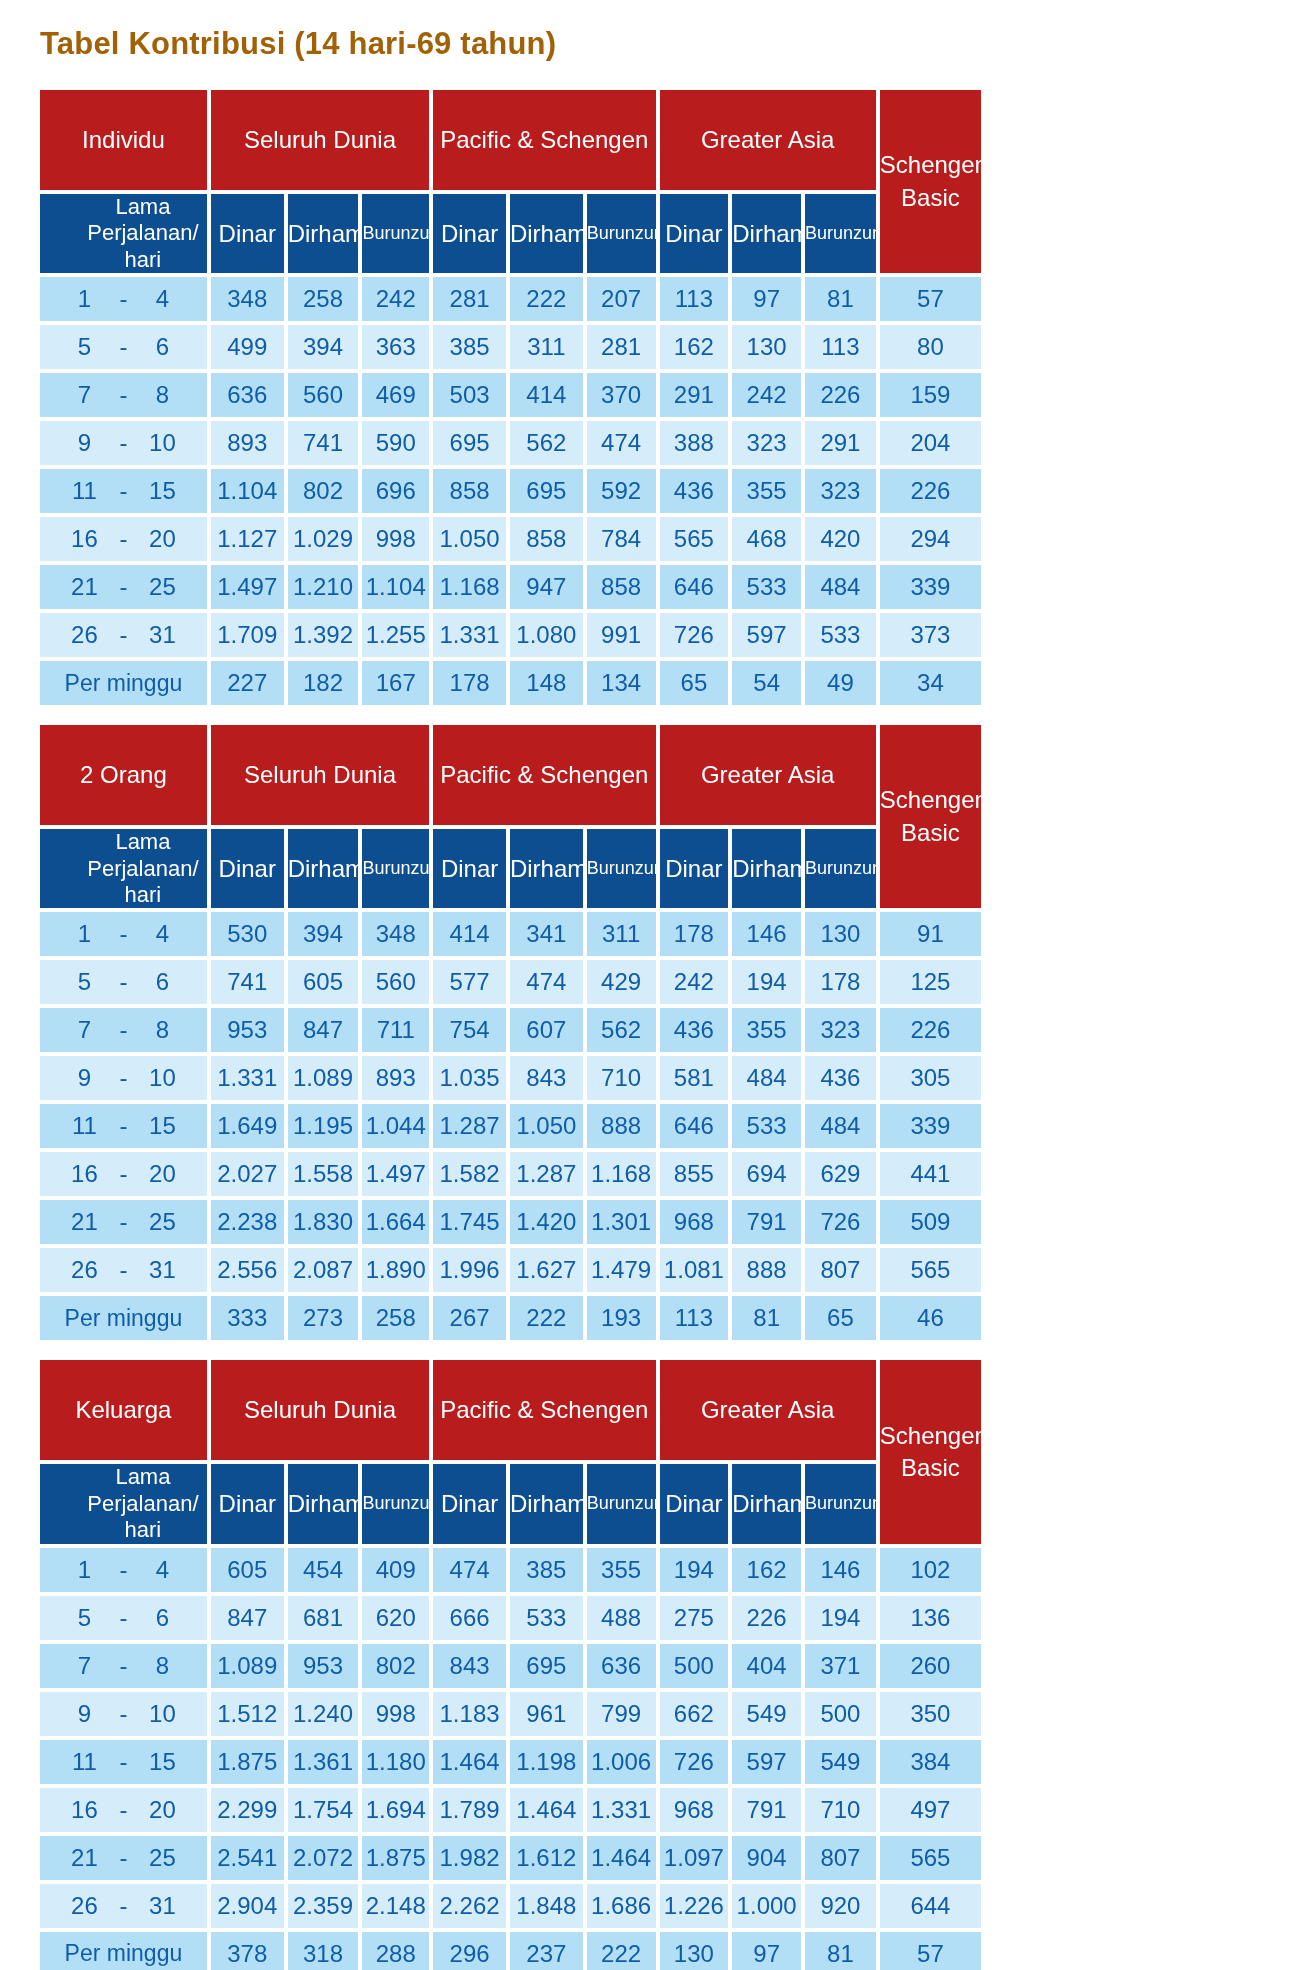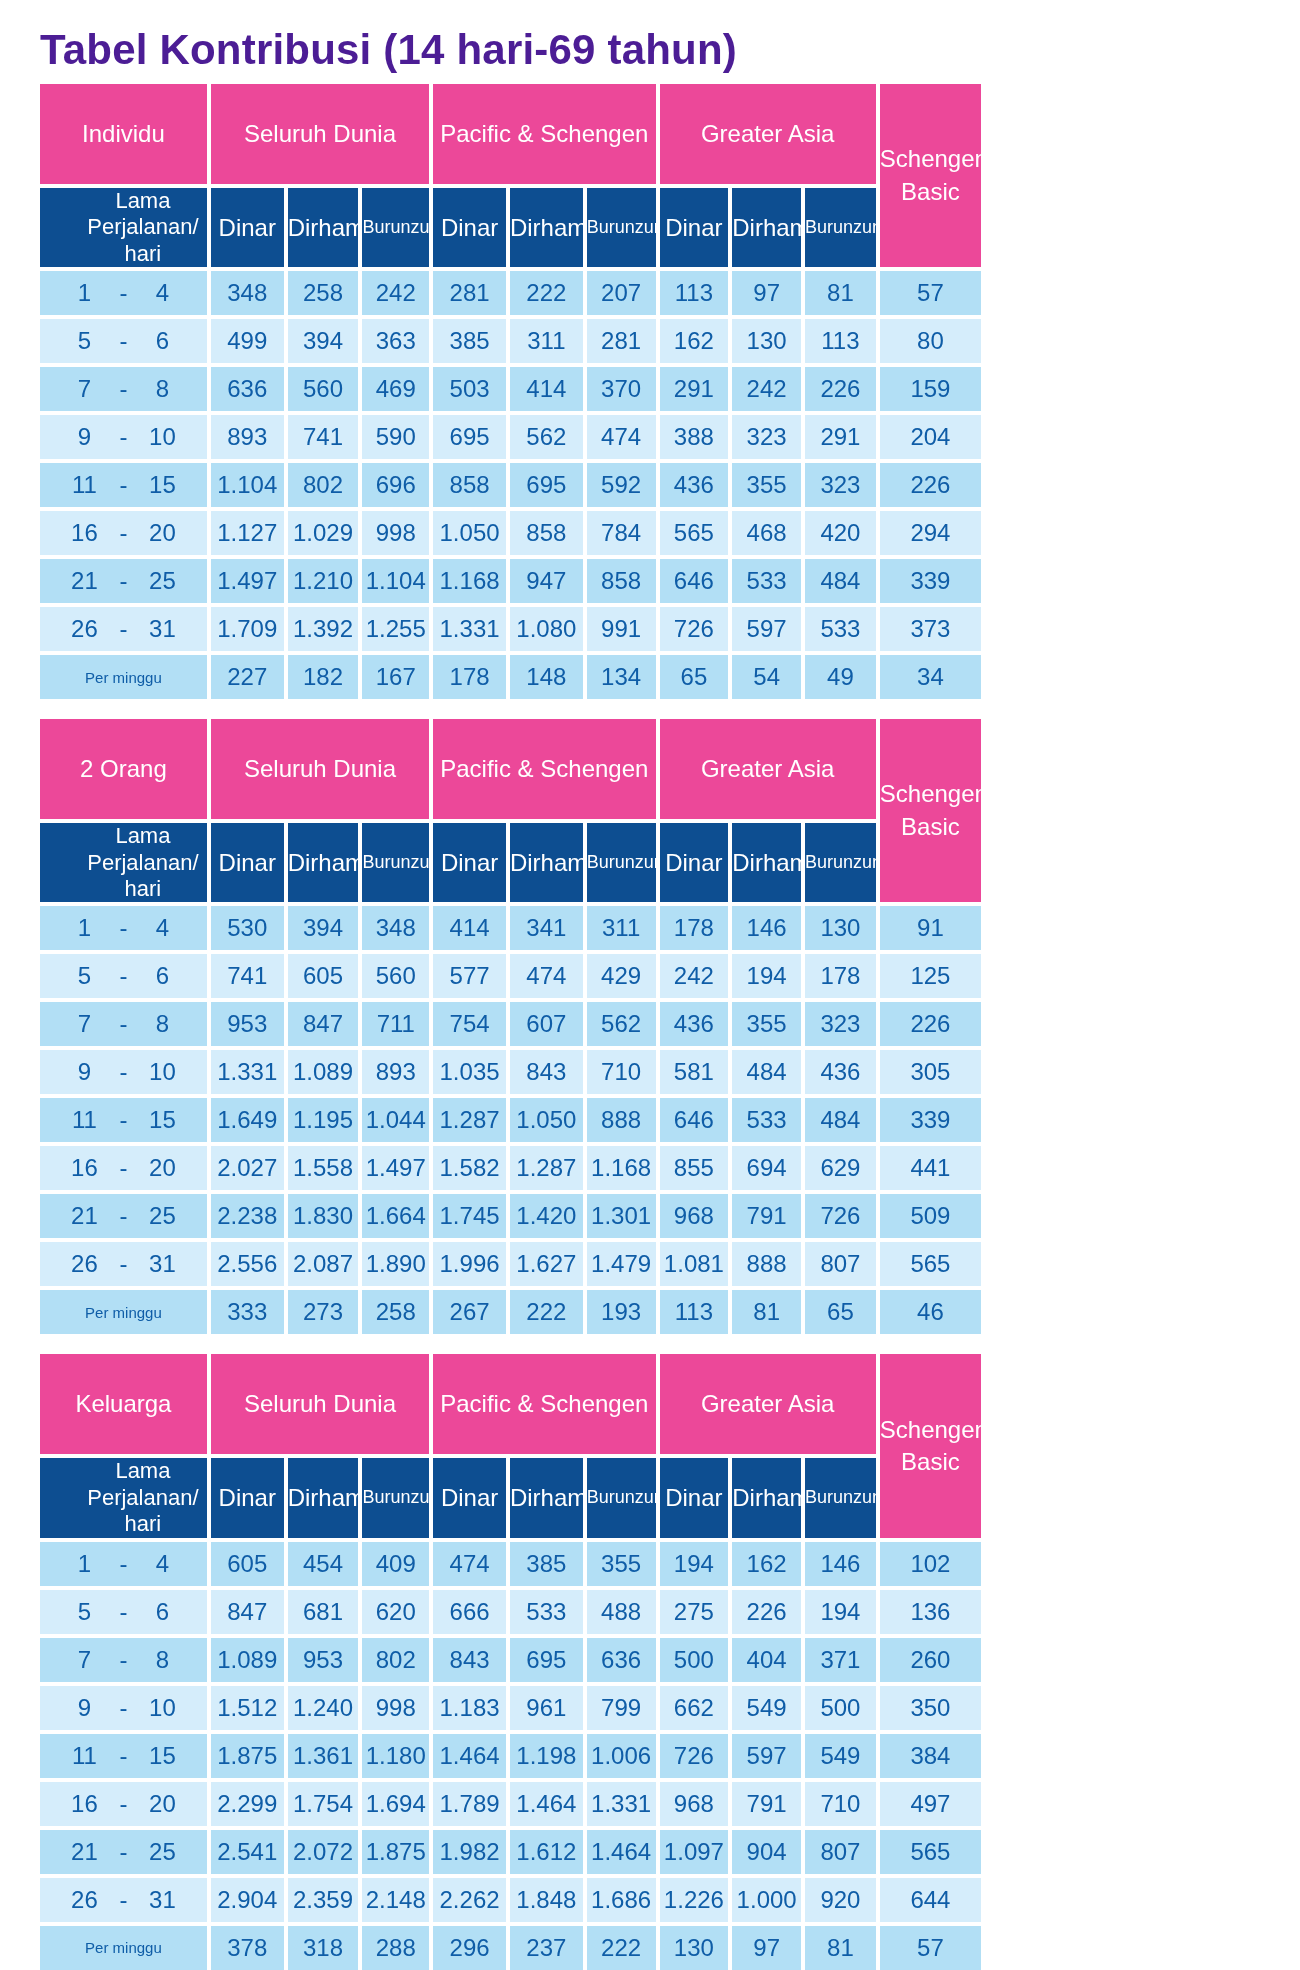--- a/index.html
+++ b/index.html
@@ -4,24 +4,24 @@
 <style>
   html,body{margin:0;padding:0;background:#ffffff;}
   body{
     width:1300px;height:1970px;
     font-family:"Liberation Sans","DejaVu Sans",sans-serif;
     color:#0d5397;
     overflow:hidden;
   }
   .page{padding:26px 40px 0 40px;}
   .title{
-    margin:0 0 6px 0;
-    font-size:42px;
+    margin:0 0 24px 0;
+    font-size:31px;
     font-weight:700;
-    color:#4c1d95;
+    color:#a16207;
     letter-spacing:0.2px;
   }
   .subtitle{
     margin:0 0 20px 0;
     font-size:23px;
     font-weight:400;
     color:#0d5397;
   }
   table.ktable{
     border-collapse:separate;
@@ -30,21 +30,21 @@
     width:949px;
     margin:0 0 12px -4px;
   }
   table.ktable th, table.ktable td{
     text-align:center;
     vertical-align:middle;
     padding:0;
     overflow:hidden;
   }
   tr.ghead th{
-    background:#ec4899;
+    background:#b91c1c;
     color:#ffffff;
     font-weight:400;
     height:100px;
     font-size:24px;
   }
   tr.sub th{
     background:#0d4e91;
     color:#ffffff;
     font-weight:400;
     height:46px;
@@ -69,21 +69,21 @@
   tr.light td{background:#d5edfb;}
   .range{
     display:flex;
     align-items:center;
     justify-content:center;
   }
   .range span{display:inline-block;text-align:center;}
   .range .rfrom{width:52px;}
   .range .rdash{width:26px;}
   .range .rto{width:52px;}
-  td.pweek{font-size:15px;}
+  td.pweek{font-size:23px;}
 </style>
 </head>
 <body>
 
 <div class="page">
   <h1 class="title">Tabel Kontribusi (14 hari-69 tahun)</h1>
   <div id="tables-root">
       <table class="ktable">
         <colgroup>
           <col style="width: 165px;">

